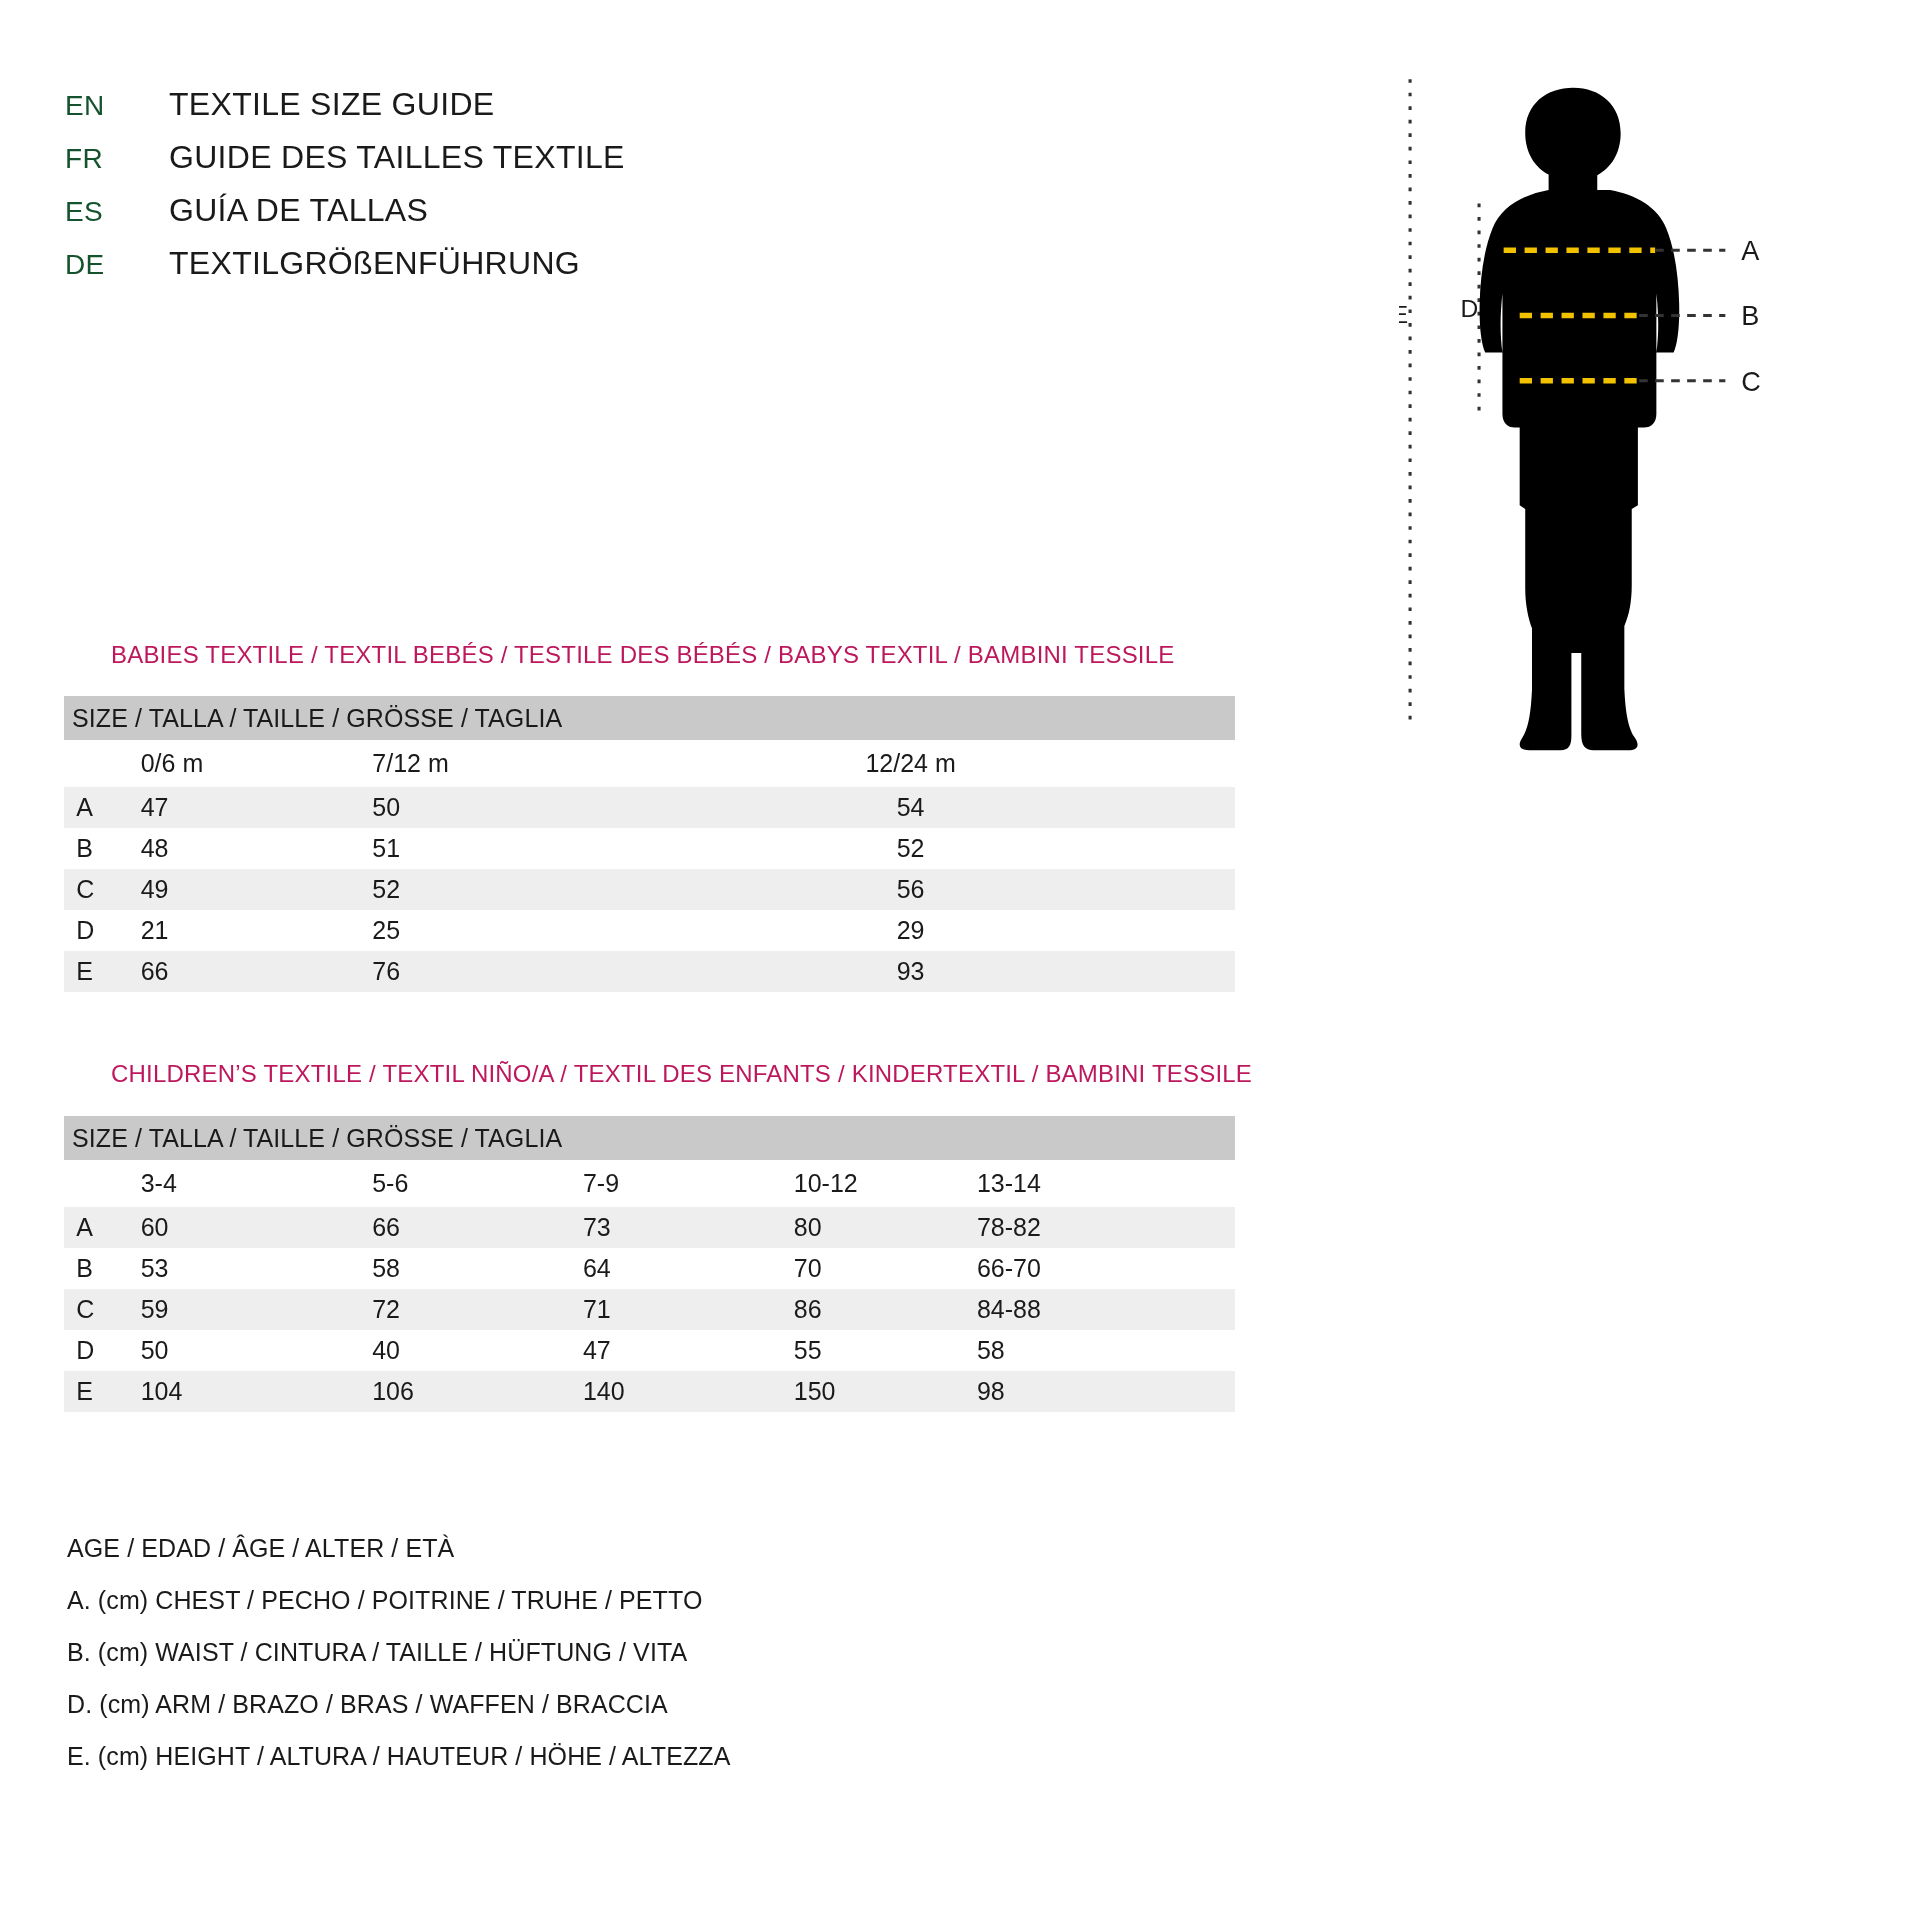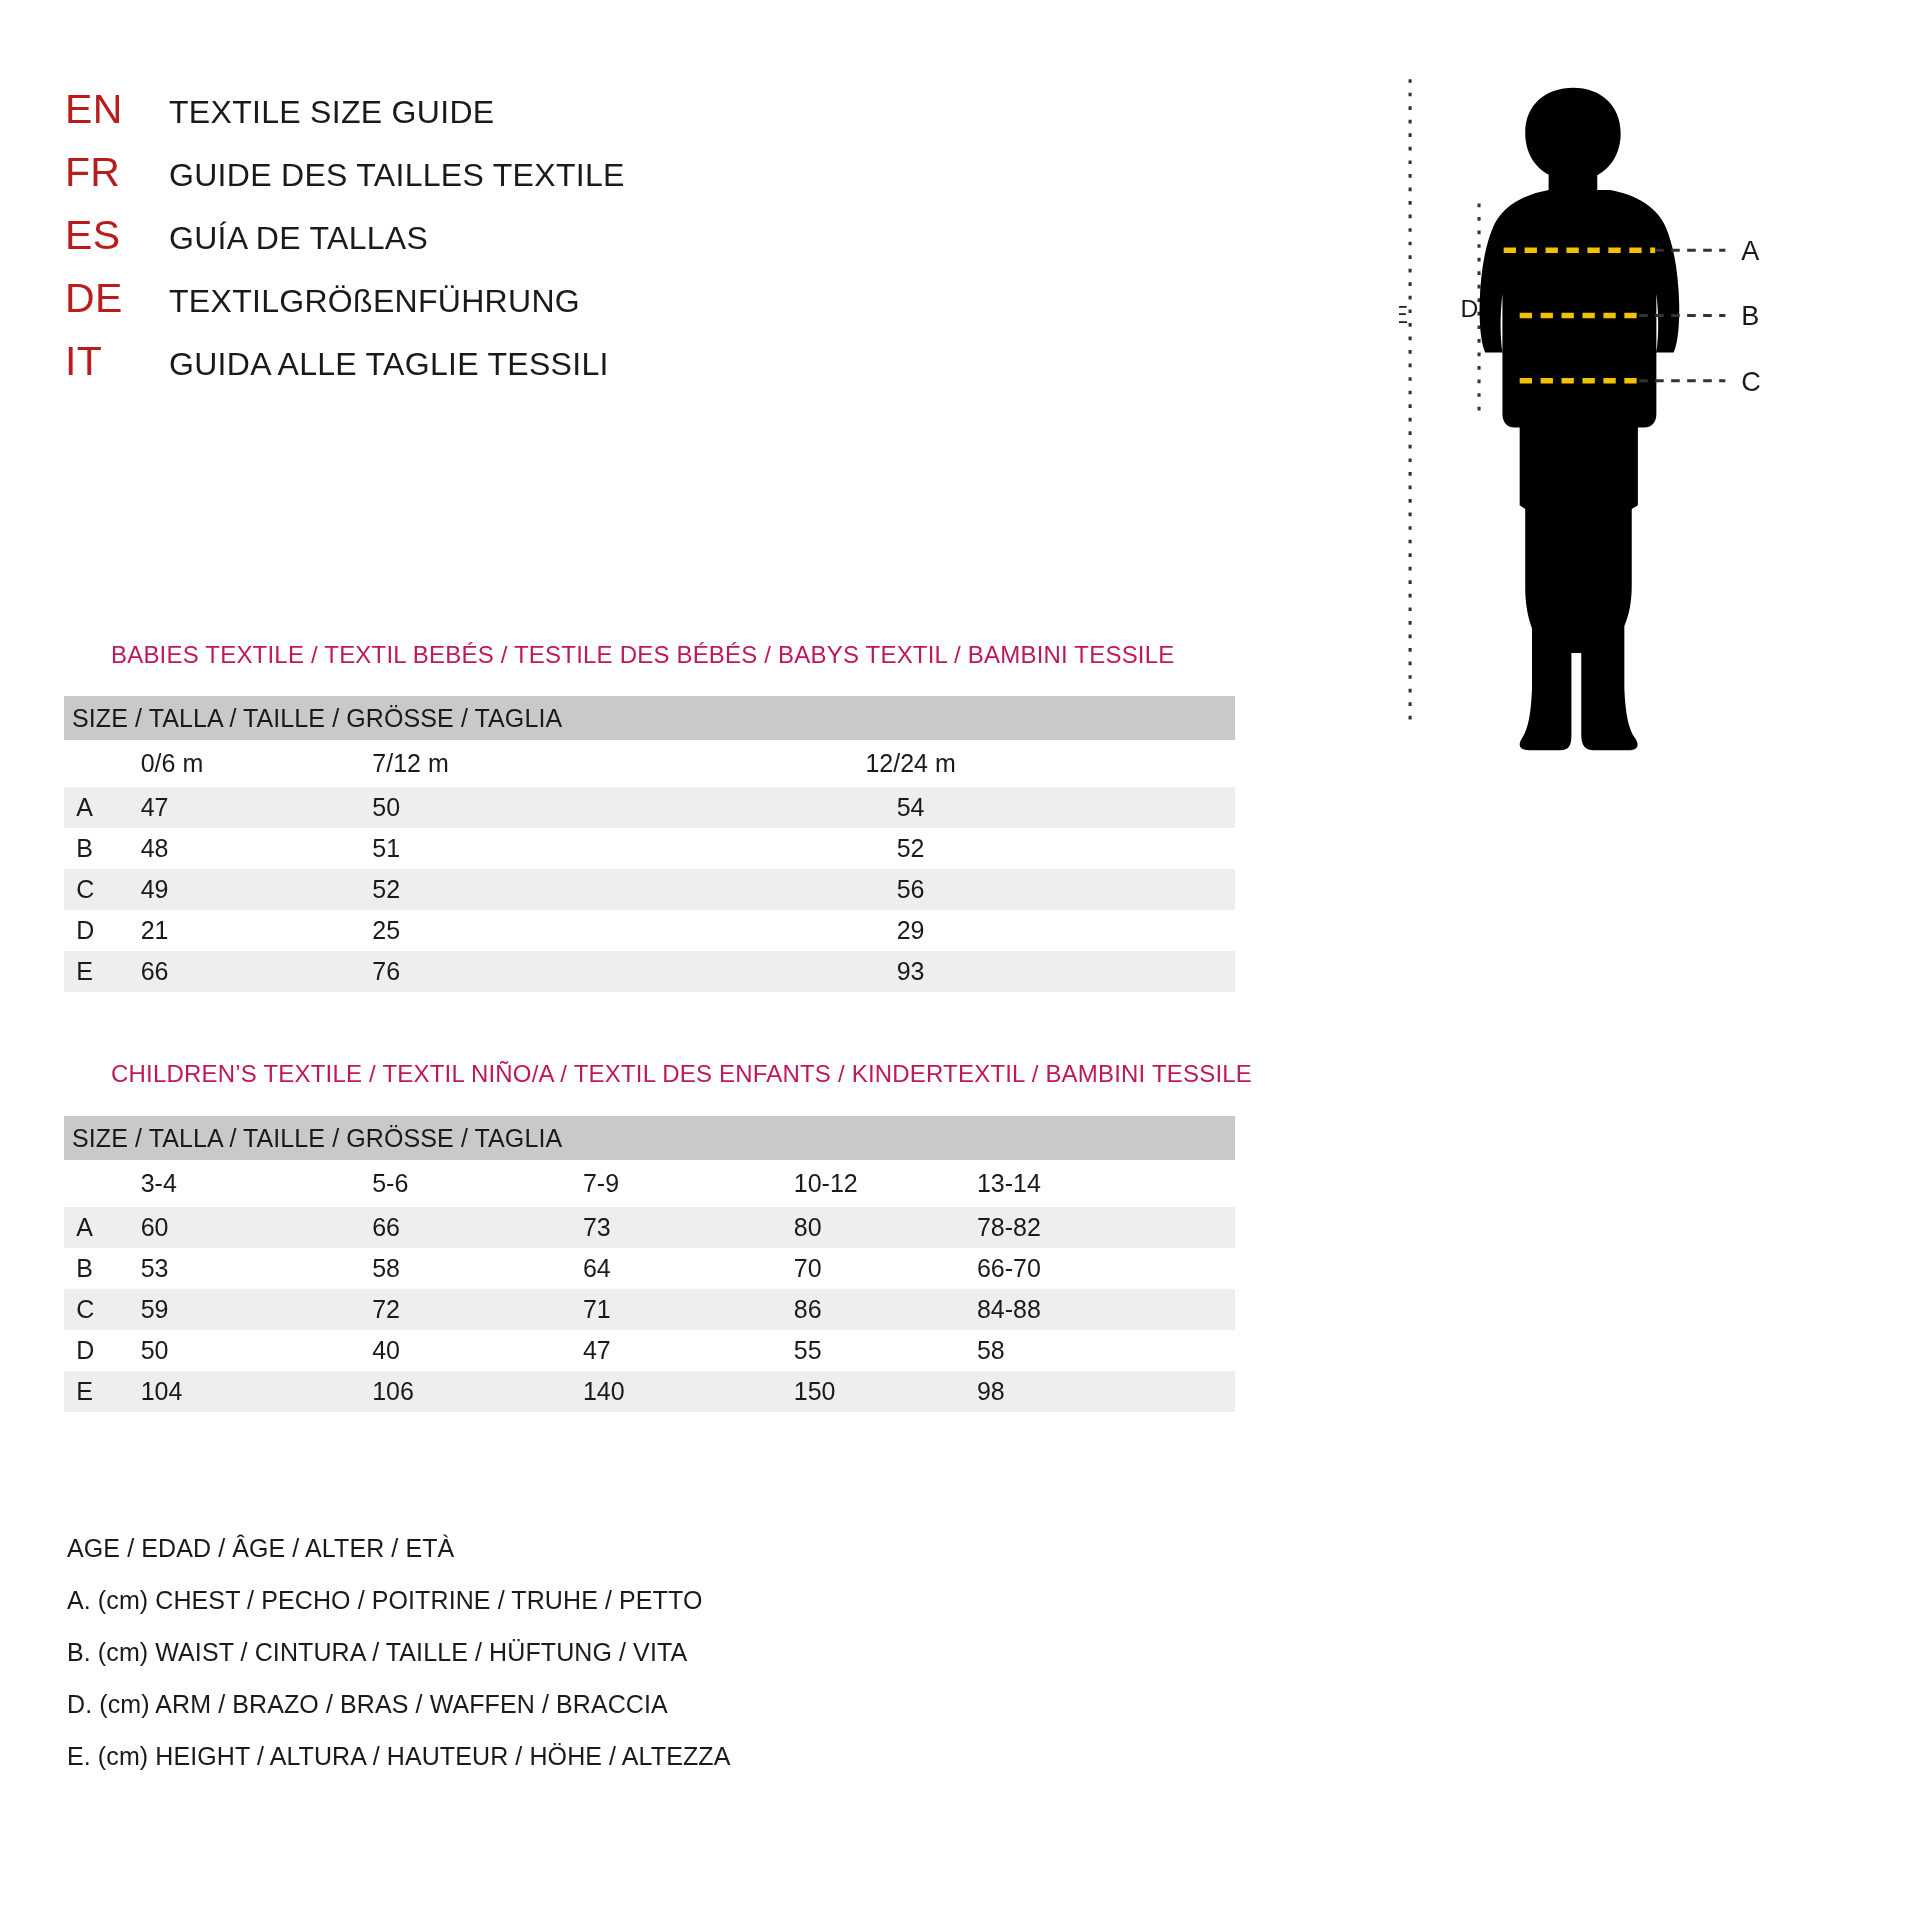--- a/index.html
+++ b/index.html
@@ -31,23 +31,23 @@
     width: 863px;
   }
   .title-row {
     display: flex;
     align-items: baseline;
     margin-bottom: 16px;
   }
   .title-lang {
     width: 104px;
     flex: 0 0 104px;
-    font-size: 41px;
+    font-size: 28px;
     letter-spacing: 0.3px;
-    color: #b91c1c;
+    color: #14532d;
   }
   .title-text {
     font-size: 32px;
     letter-spacing: 0.3px;
     color: #1a1a1a;
     white-space: nowrap;
   }
 
   
   .figure {
@@ -148,24 +148,20 @@
       <div class="title-lang">FR</div>
       <div class="title-text">GUIDE DES TAILLES TEXTILE</div>
     </div>
     <div class="title-row">
       <div class="title-lang">ES</div>
       <div class="title-text">GUÍA DE TALLAS</div>
     </div>
     <div class="title-row">
       <div class="title-lang">DE</div>
       <div class="title-text">TEXTILGRÖßENFÜHRUNG</div>
-    </div>
-    <div class="title-row">
-      <div class="title-lang">IT</div>
-      <div class="title-text">GUIDA ALLE TAGLIE TESSILI</div>
     </div>
   </div>
 
   <div class="figure">
     <svg width="431" height="690" viewBox="0 0 700 1120">
 
       <line x1="18" y1="8" x2="18" y2="1060" stroke="#333" stroke-width="5" stroke-dasharray="6,16"></line>
 
       <line x1="130" y1="210" x2="130" y2="560" stroke="#333" stroke-width="5" stroke-dasharray="6,16"></line>
 

